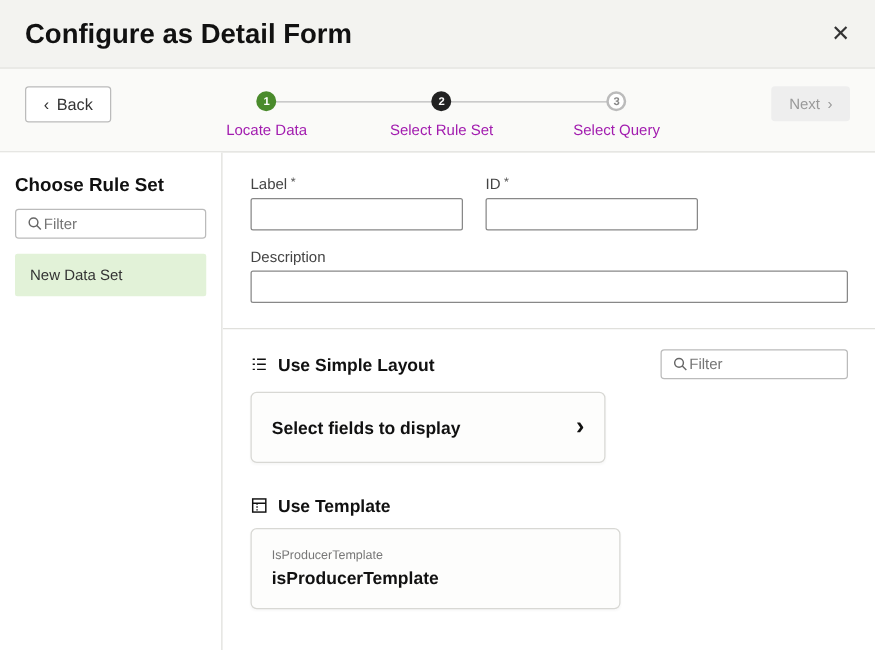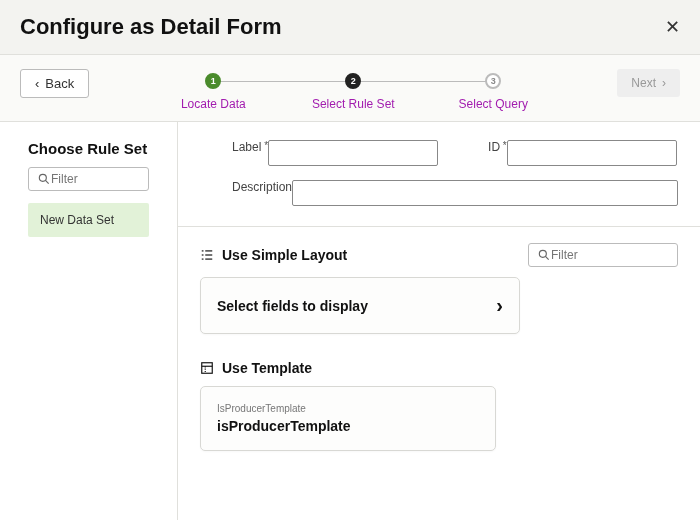--- a/index.html
+++ b/index.html
@@ -15,41 +15,41 @@
   .step .dot { width: 16px; height: 16px; border-radius: 50%; display: flex; align-items: center; justify-content: center; font-size: 9px; font-weight: 700; color: #fff; border: 2px solid; }
   .step.done .dot { background: #4a8b2c; border-color: #4a8b2c; }
   .step.current .dot { background: #222; border-color: #222; }
   .step.future .dot { background: #fff; border-color: #bbb; color: #888; }
   .step .lbl { margin-top: 8px; font-size: 12px; color: #a21caf; text-align: center; }
   .connector { position: absolute; top: 8px; left: 50%; height: 1px; background: #bbb; width: 140px; z-index: 0; }
   .step:last-child .connector { display:none; }
   .step .dot { position: relative; z-index: 1; }
   .next-btn { border: none; background: #eee; color: #999; padding: 7px 14px; border-radius: 3px; font-size: 12px; display: inline-flex; align-items: center; gap: 6px; cursor: not-allowed; }
   .body { display: flex; height: calc(523px - 55px - 70px); }
-  .sidebar { width: 178px; border-right: 1px solid #e0e0dc; padding: 18px 28px; background: #fff; }
+  .sidebar { width: 178px; border-right: 1px solid #e0e0dc; padding: 18px 12px; background: #fff; }
   .sidebar h2 { font-size: 15px; font-weight: 700; margin-bottom: 10px; }
   .filter-box { display: flex; align-items: center; border: 1px solid #bbb; border-radius: 3px; padding: 4px 8px; background: #fff; }
   .filter-box input { border: none; outline: none; flex: 1; font-size: 12px; color: #333; background: transparent; }
   .new-rule { background: #e2f2d8; color: #333; font-size: 12px; padding: 10px 12px; margin-top: 12px; border-radius: 2px; cursor: pointer; }
   .main { flex: 1; padding: 18px 22px 10px 22px; overflow-y: auto; }
   .form-row { display: flex; gap: 18px; }
-  .field-group { display: flex; flex-direction: row; margin-left: 32px; }
+  .field-group { display: flex; flex-direction: column; }
   .field-label { font-size: 12px; color: #444; margin-bottom: 4px; }
   .req::after { content: " *"; color: #555; font-size: 10px; vertical-align: top;}
   .text-input { border: 1px solid #888; border-radius: 2px; height: 26px; padding: 2px 6px; font-size: 13px; background: #fff; }
   .label-field { width: 170px; }
   .id-field { width: 170px; }
   .desc-row { margin-top: 14px; }
   .desc-input { width: 100%; }
   .section-sep { height: 1px; background: #e0e0dc; margin: 20px -22px 16px -22px; }
   .section-head { display: flex; align-items: center; justify-content: space-between; margin-bottom: 10px; }
   .section-title { display: flex; align-items: center; gap: 8px; font-size: 14px; font-weight: 700; }
   .section-filter { width: 150px; }
   .card { border: 1px solid #d8d8d4; background: #fdfdfc; border-radius: 5px; padding: 16px 16px; box-shadow: 0 1px 2px rgba(0,0,0,0.03); }
-  .select-fields-card { display: flex; align-items: center; justify-content: space-between; width: 320px; cursor: pointer; }
+  .select-fields-card { display: flex; align-items: center; justify-content: space-between; width: 284px; cursor: pointer; }
   .select-fields-card .txt { font-size: 14px; font-weight: 700; }
   .chevron-right { font-size: 20px; font-weight: 700; }
   .section2 { margin-top: 26px; }
   .tmpl-card { width: 296px; }
   .tmpl-card .small { font-size: 10px; color: #777; margin-bottom: 4px; }
   .tmpl-card .name { font-size: 14px; font-weight: 700; }
   svg.icon { width: 14px; height: 14px; flex-shrink: 0; }
 </style>
 </head>
 <body>

